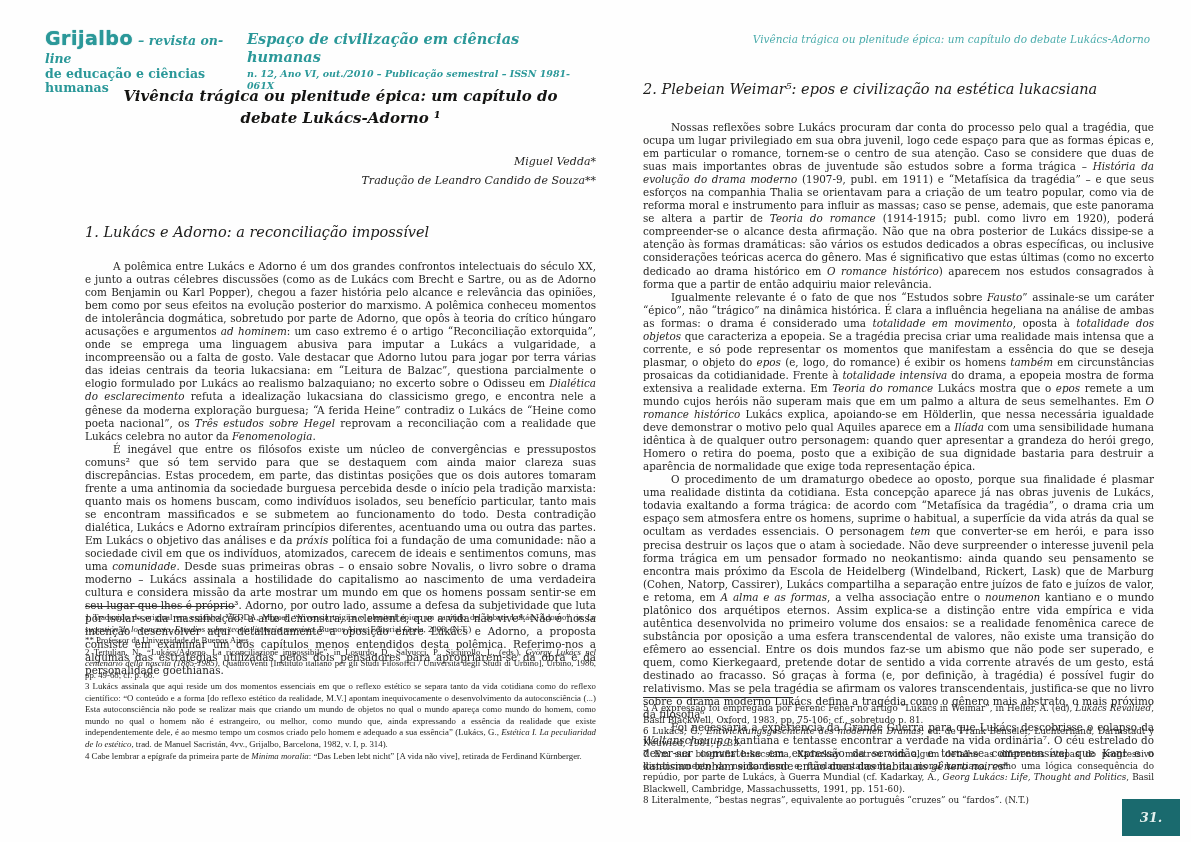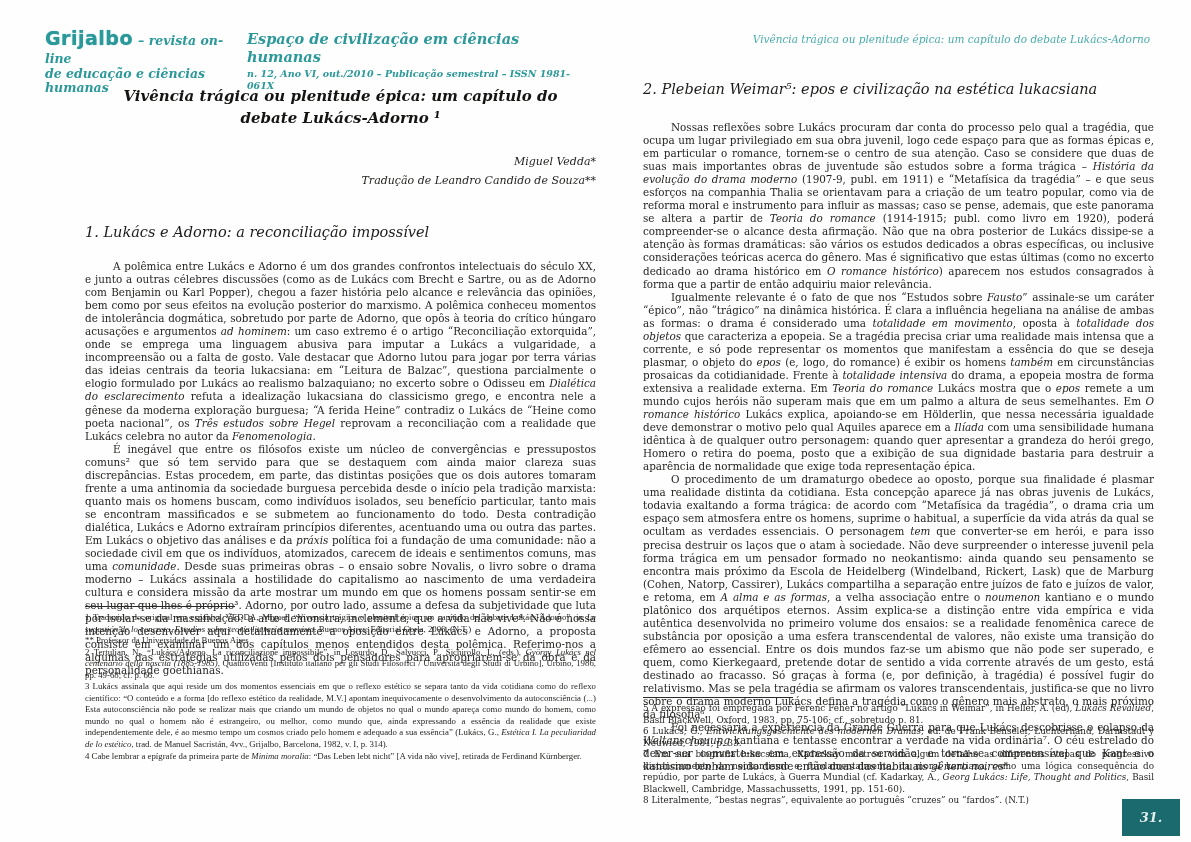--- a/index.html
+++ b/index.html
@@ -15,21 +15,21 @@
 
   
   .hdr-logo { position: absolute; left: 45px; top: 28px; width: 200px; line-height: 1.1; }
   .logo-word {
     font-family: "DejaVu Sans", "Liberation Sans", sans-serif;
     font-weight: bold; font-size: 19px; color: #2b9899;
     letter-spacing: 0.5px;
     text-shadow: 0 0 1px #2b9899;
   }
   .logo-tail { font-style: italic; font-weight: bold; font-size: 12.5px; color: #2b9899; }
-  .logo-line2 { font-style: italic; font-weight: bold; font-size: 12.5px; color: #2b9899; margin-top: 1px; }
+  .logo-line2 { font-weight: bold; font-size: 12.5px; color: #2b9899; margin-top: 1px; }
 
   .hdr-center { position: absolute; left: 247px; top: 30px; width: 330px; line-height: 1.25; }
   .hdr-center-title { font-style: italic; font-weight: bold; font-size: 14.5px; color: #2b9899; }
   .hdr-center-sub { font-style: italic; font-weight: bold; font-size: 9.5px; color: #2b9899; margin-top: 2px; }
 
   .running-title {
     position: absolute; left: 750px; top: 33px; width: 400px;
     text-align: right; font-style: italic; font-size: 10.5px; color: #4aabab;
   }
 

